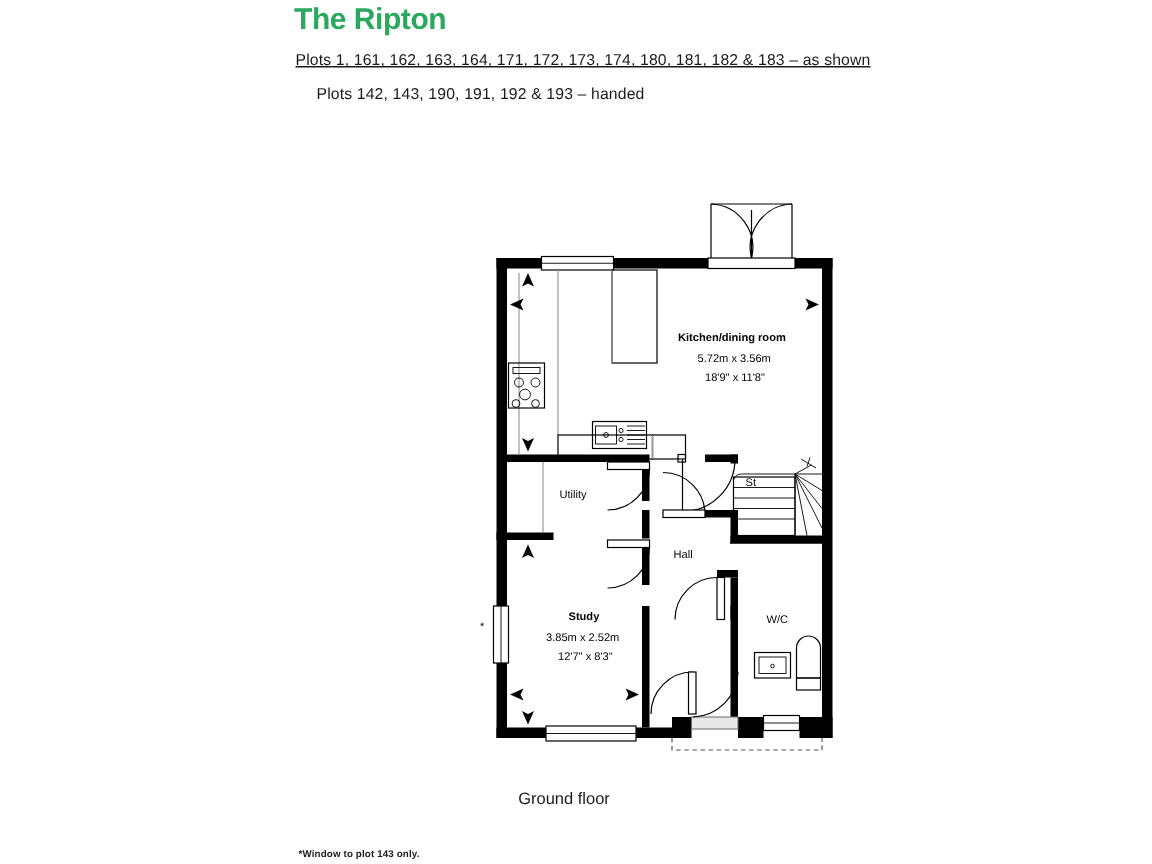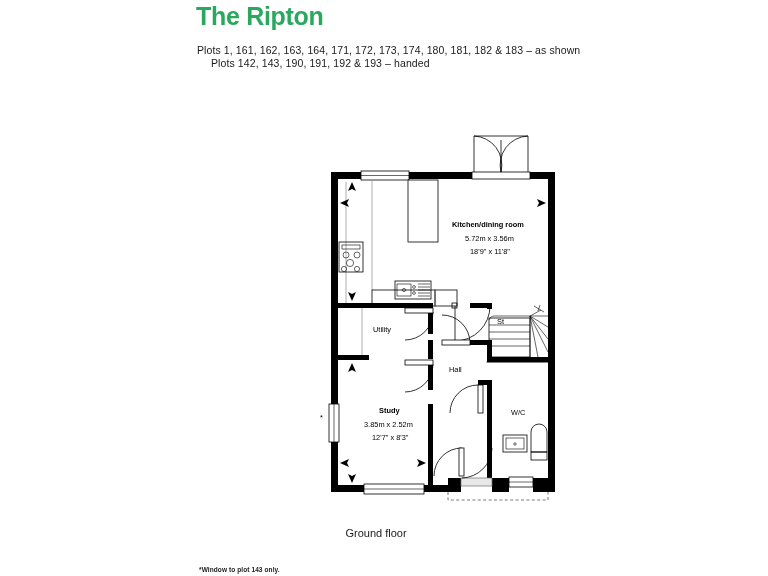--- a/index.html
+++ b/index.html
@@ -3,23 +3,23 @@
 <meta charset="utf-8">
 <style>
   html,body{margin:0;padding:0;}
   body{
     width:768px;height:576px;background:#ffffff;
     font-family:"Liberation Sans",sans-serif;
     color:#1a1a1a;overflow:hidden;position:relative;
   }
   #title{
     position:absolute;left:196px;top:2px;
-    font-size:25px;font-weight:bold;letter-spacing:-0.3px;
+    font-size:20px;font-weight:bold;letter-spacing:-0.3px;
   }
-  #plots1{position:absolute;left:197px;top:44px;font-size:10.5px;letter-spacing:0.1px;}
+  #plots1{position:absolute;left:197px;top:34px;font-size:10.5px;letter-spacing:0.1px;text-decoration:underline;}
   #plots2{position:absolute;left:211px;top:57px;font-size:10.5px;letter-spacing:0.1px;}
   #groundfloor{position:absolute;left:0;top:527px;width:752px;text-align:center;font-size:11px;}
   #footnote{position:absolute;left:199px;top:566px;font-size:6.5px;font-weight:bold;letter-spacing:0.1px;}
   #plan{position:absolute;left:0;top:0;width:768px;height:576px;}
 </style>
 </head>
 <body>
 
 <div id="title" style="color: rgb(42, 169, 94);">The Ripton</div>
 <div id="plots1">Plots 1, 161, 162, 163, 164, 171, 172, 173, 174, 180, 181, 182 &amp; 183 – as shown</div>

